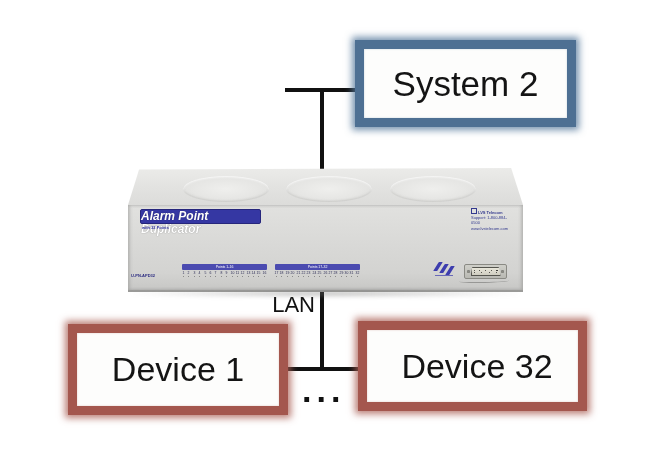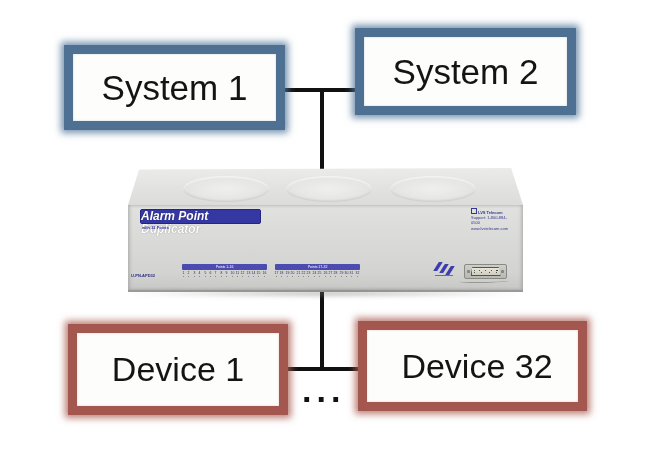--- a/index.html
+++ b/index.html
@@ -89,26 +89,24 @@
 </head>
 <body>
 
 <div id="canvas">
 
   <div class="line" style="left:285px;top:88px;width:70px;height:4px;"></div>
   <div class="line" style="left:320px;top:88px;width:4px;height:86px;"></div>
   <div class="line" style="left:320px;top:288px;width:4px;height:83px;"></div>
   <div class="line" style="left:288px;top:367px;width:70px;height:4px;"></div>
 
+  <div id="lan-label">LAN</div>
   <div id="ellipsis">...</div>
 
-  <div class="node sys" style="left:64px;top:45px;width:203px;height:67px;">
-    <span>System 1</span>
-  </div>
-  <div class="node sys" style="left:355px;top:28px;width:203px;height:69px;text-align:center;">
+  <div class="node sys" style="left:355px;top:40px;width:203px;height:69px;text-align:center;">
     <span>System 2</span>
   </div>
 
   <div class="node dev" style="left:68px;top:324px;width:202px;height:73px;">
     <span>Device 1</span>
   </div>
   <div class="node dev" style="left:358px;top:321px;width:202px;height:72px;padding-left:9px;">
     <span>Device 32</span>
   </div>
 

